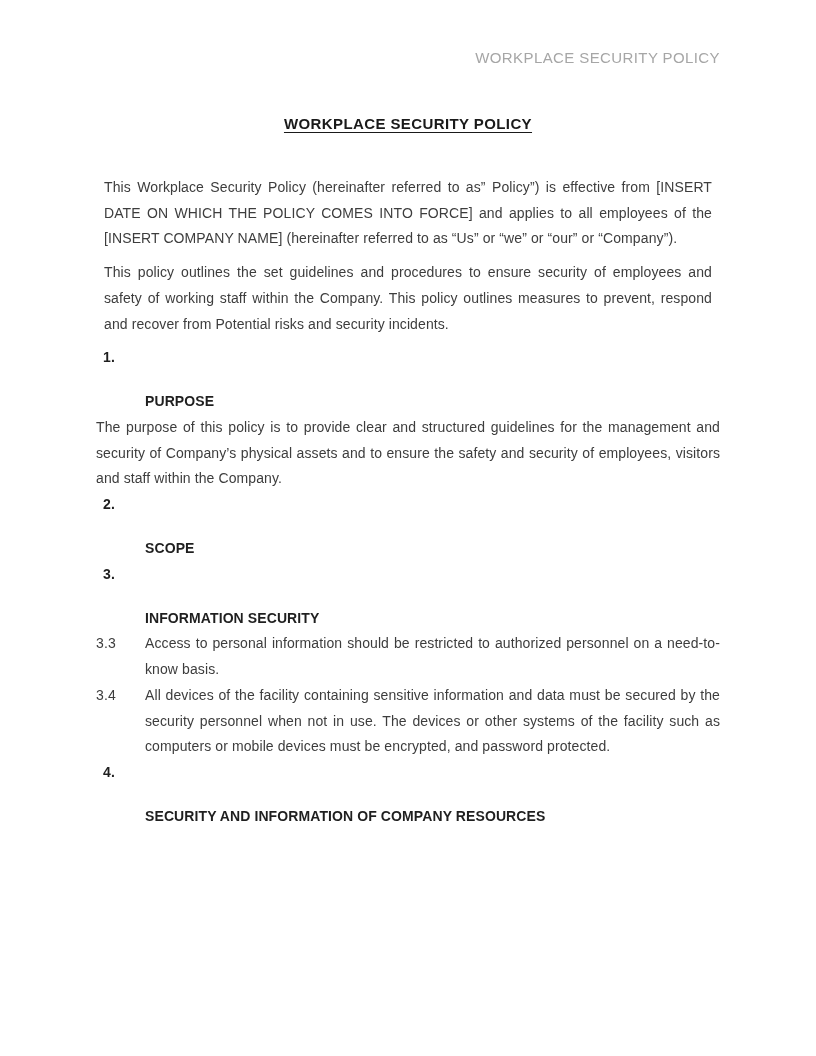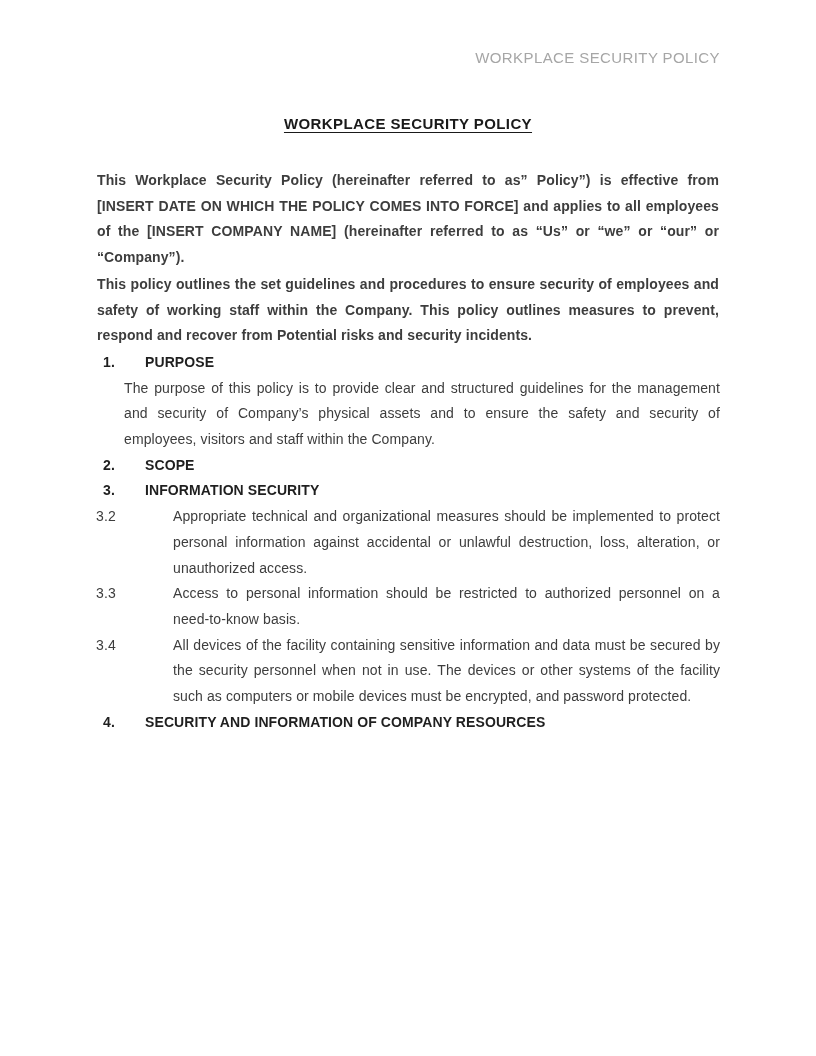--- a/index.html
+++ b/index.html
@@ -40,41 +40,39 @@
     position: absolute;
     top: 167px;
     left: 96px;
     right: 96px;
     font-size: 14px;
     line-height: 25.7px;
     letter-spacing: 0.1px;
     color: #3d3d3d;
   }
   .para {
-    margin: 1px;
+    margin: 8px;
     text-align: justify;
-    font-weight: bold;
   }
   .section-heading {
     display: flex;
     font-weight: bold;
     color: #1f1f1f;
   }
   .num-col {
     flex: 0 0 49px;
     width: 49px;
     box-sizing: border-box;
   }
   .section-heading .num-col { padding-left: 7px; }
-  .heading-label { flex: 1; }
+  .heading-label { flex: 1; margin-top: 44px; }
   .item { display: flex; }
   .item-text {
     flex: 1;
     text-align: justify;
-    margin-left: 28px;
   }
   .page-footer {
     position: absolute;
     top: 974px;
     right: 96px;
     font-size: 14px;
     color: #1a1a1a;
   }
   .footer-sep {
     color: #9a9a9a;
@@ -105,24 +103,20 @@
       </div>
       <div class="section-heading">
         <span class="num-col">2.</span>
         <span class="heading-label">SCOPE</span>
       </div>
       <div class="section-heading">
         <span class="num-col">3.</span>
         <span class="heading-label">INFORMATION SECURITY</span>
       </div>
       <div class="item">
-        <span class="num-col">3.2</span>
-        <div class="item-text">Appropriate technical and organizational measures should be implemented to protect personal information against accidental or unlawful destruction, loss, alteration, or unauthorized access.</div>
-      </div>
-      <div class="item">
         <span class="num-col">3.3</span>
         <div class="item-text">Access to personal information should be restricted to authorized personnel on a need-to-know basis.</div>
       </div>
       <div class="item">
         <span class="num-col">3.4</span>
         <div class="item-text">All devices of the facility containing sensitive information and data must be secured by the security personnel when not in use. The devices or other systems of the facility such as computers or mobile devices must be encrypted, and password protected.</div>
       </div>
       <div class="section-heading">
         <span class="num-col">4.</span>
         <span class="heading-label">SECURITY AND INFORMATION OF COMPANY RESOURCES</span>

